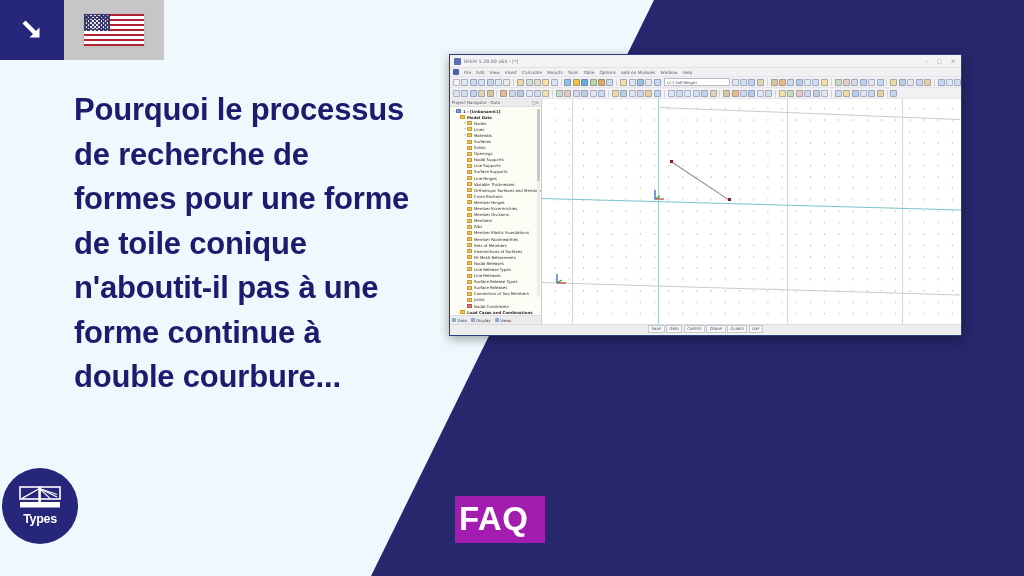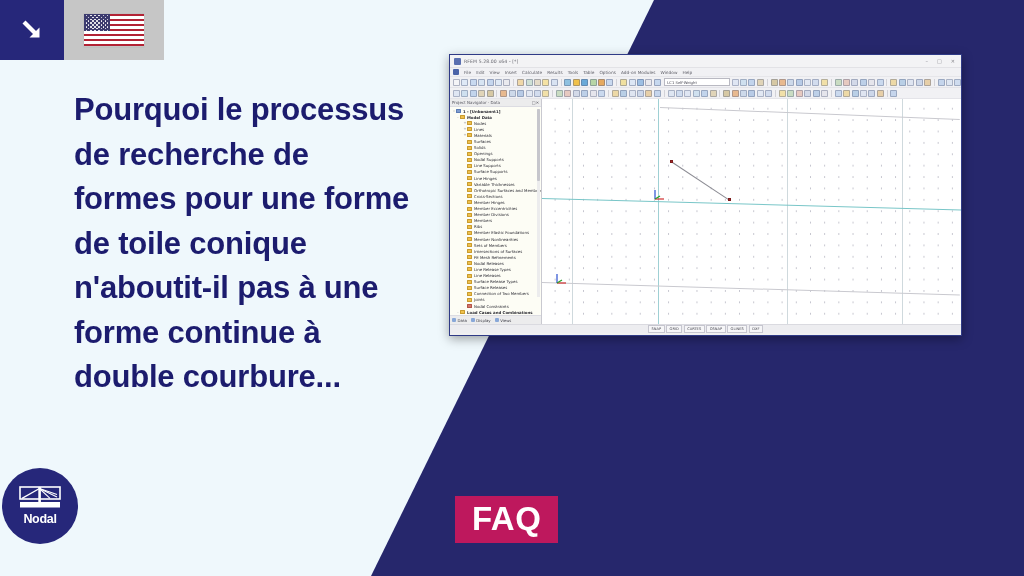--- a/index.html
+++ b/index.html
@@ -55,23 +55,23 @@
   #logo-mark { width: 42px; height: 25px; position: relative; }
   #logo-name { color: #fff; font-size: 12.5px; font-weight: bold;
                letter-spacing: -0.3px; margin-top: 1px; }
 
   
   #faq-row {
     position: absolute; left: 455px; top: 496px;
     display: flex; align-items: center; gap: 16px;
   }
   #faq-badge {
-    background: #be185d; color: #ffffff;
+    background: #a21caf; color: #ffffff;
     font-size: 33px; font-weight: bold; letter-spacing: 0.5px;
-    padding: 6px 17px 8px 17px; line-height: 1;
+    padding: 6px 17px 8px 4px; line-height: 1;
   }
   #faq-number { color: #ffffff; font-size: 34px; font-weight: bold;
                 letter-spacing: 0.5px; }
 
   
   #app-window {
     position: absolute; left: 449px; top: 54px;
     width: 513px; height: 282px;
     background: #f0f0f0;
     border: 1px solid #2f3a86;
@@ -262,21 +262,21 @@
     <svg width="42" height="25" viewBox="0 0 42 25" aria-hidden="true">
       <rect x="1" y="1" width="40" height="12" fill="none" stroke="#ffffff" stroke-width="1.6"></rect>
       <rect x="1" y="16" width="40" height="5.5" fill="#ffffff"></rect>
       <rect x="19.3" y="1" width="2.6" height="15" fill="#ffffff"></rect>
       <path d="M20.5 2.5 L3 12.4" stroke="#ffffff" stroke-width="1.3"></path>
       <path d="M20.5 2.5 L38 8.5" stroke="#ffffff" stroke-width="1.1"></path>
       <path d="M20.5 2.5 L38 11" stroke="#ffffff" stroke-width="1.1"></path>
       <path d="M20.5 2.5 L31 12.4" stroke="#ffffff" stroke-width="1.1"></path>
     </svg>
   </div>
-  <div id="logo-name">Nodal</div>
+  <div id="logo-name">Types</div>
 </div>
 
 <div id="faq-row">
   <div id="faq-badge">FAQ</div>
 </div>
 
 <div id="app-window">
 
   <div id="titlebar">
     <div id="win-icon"></div>

